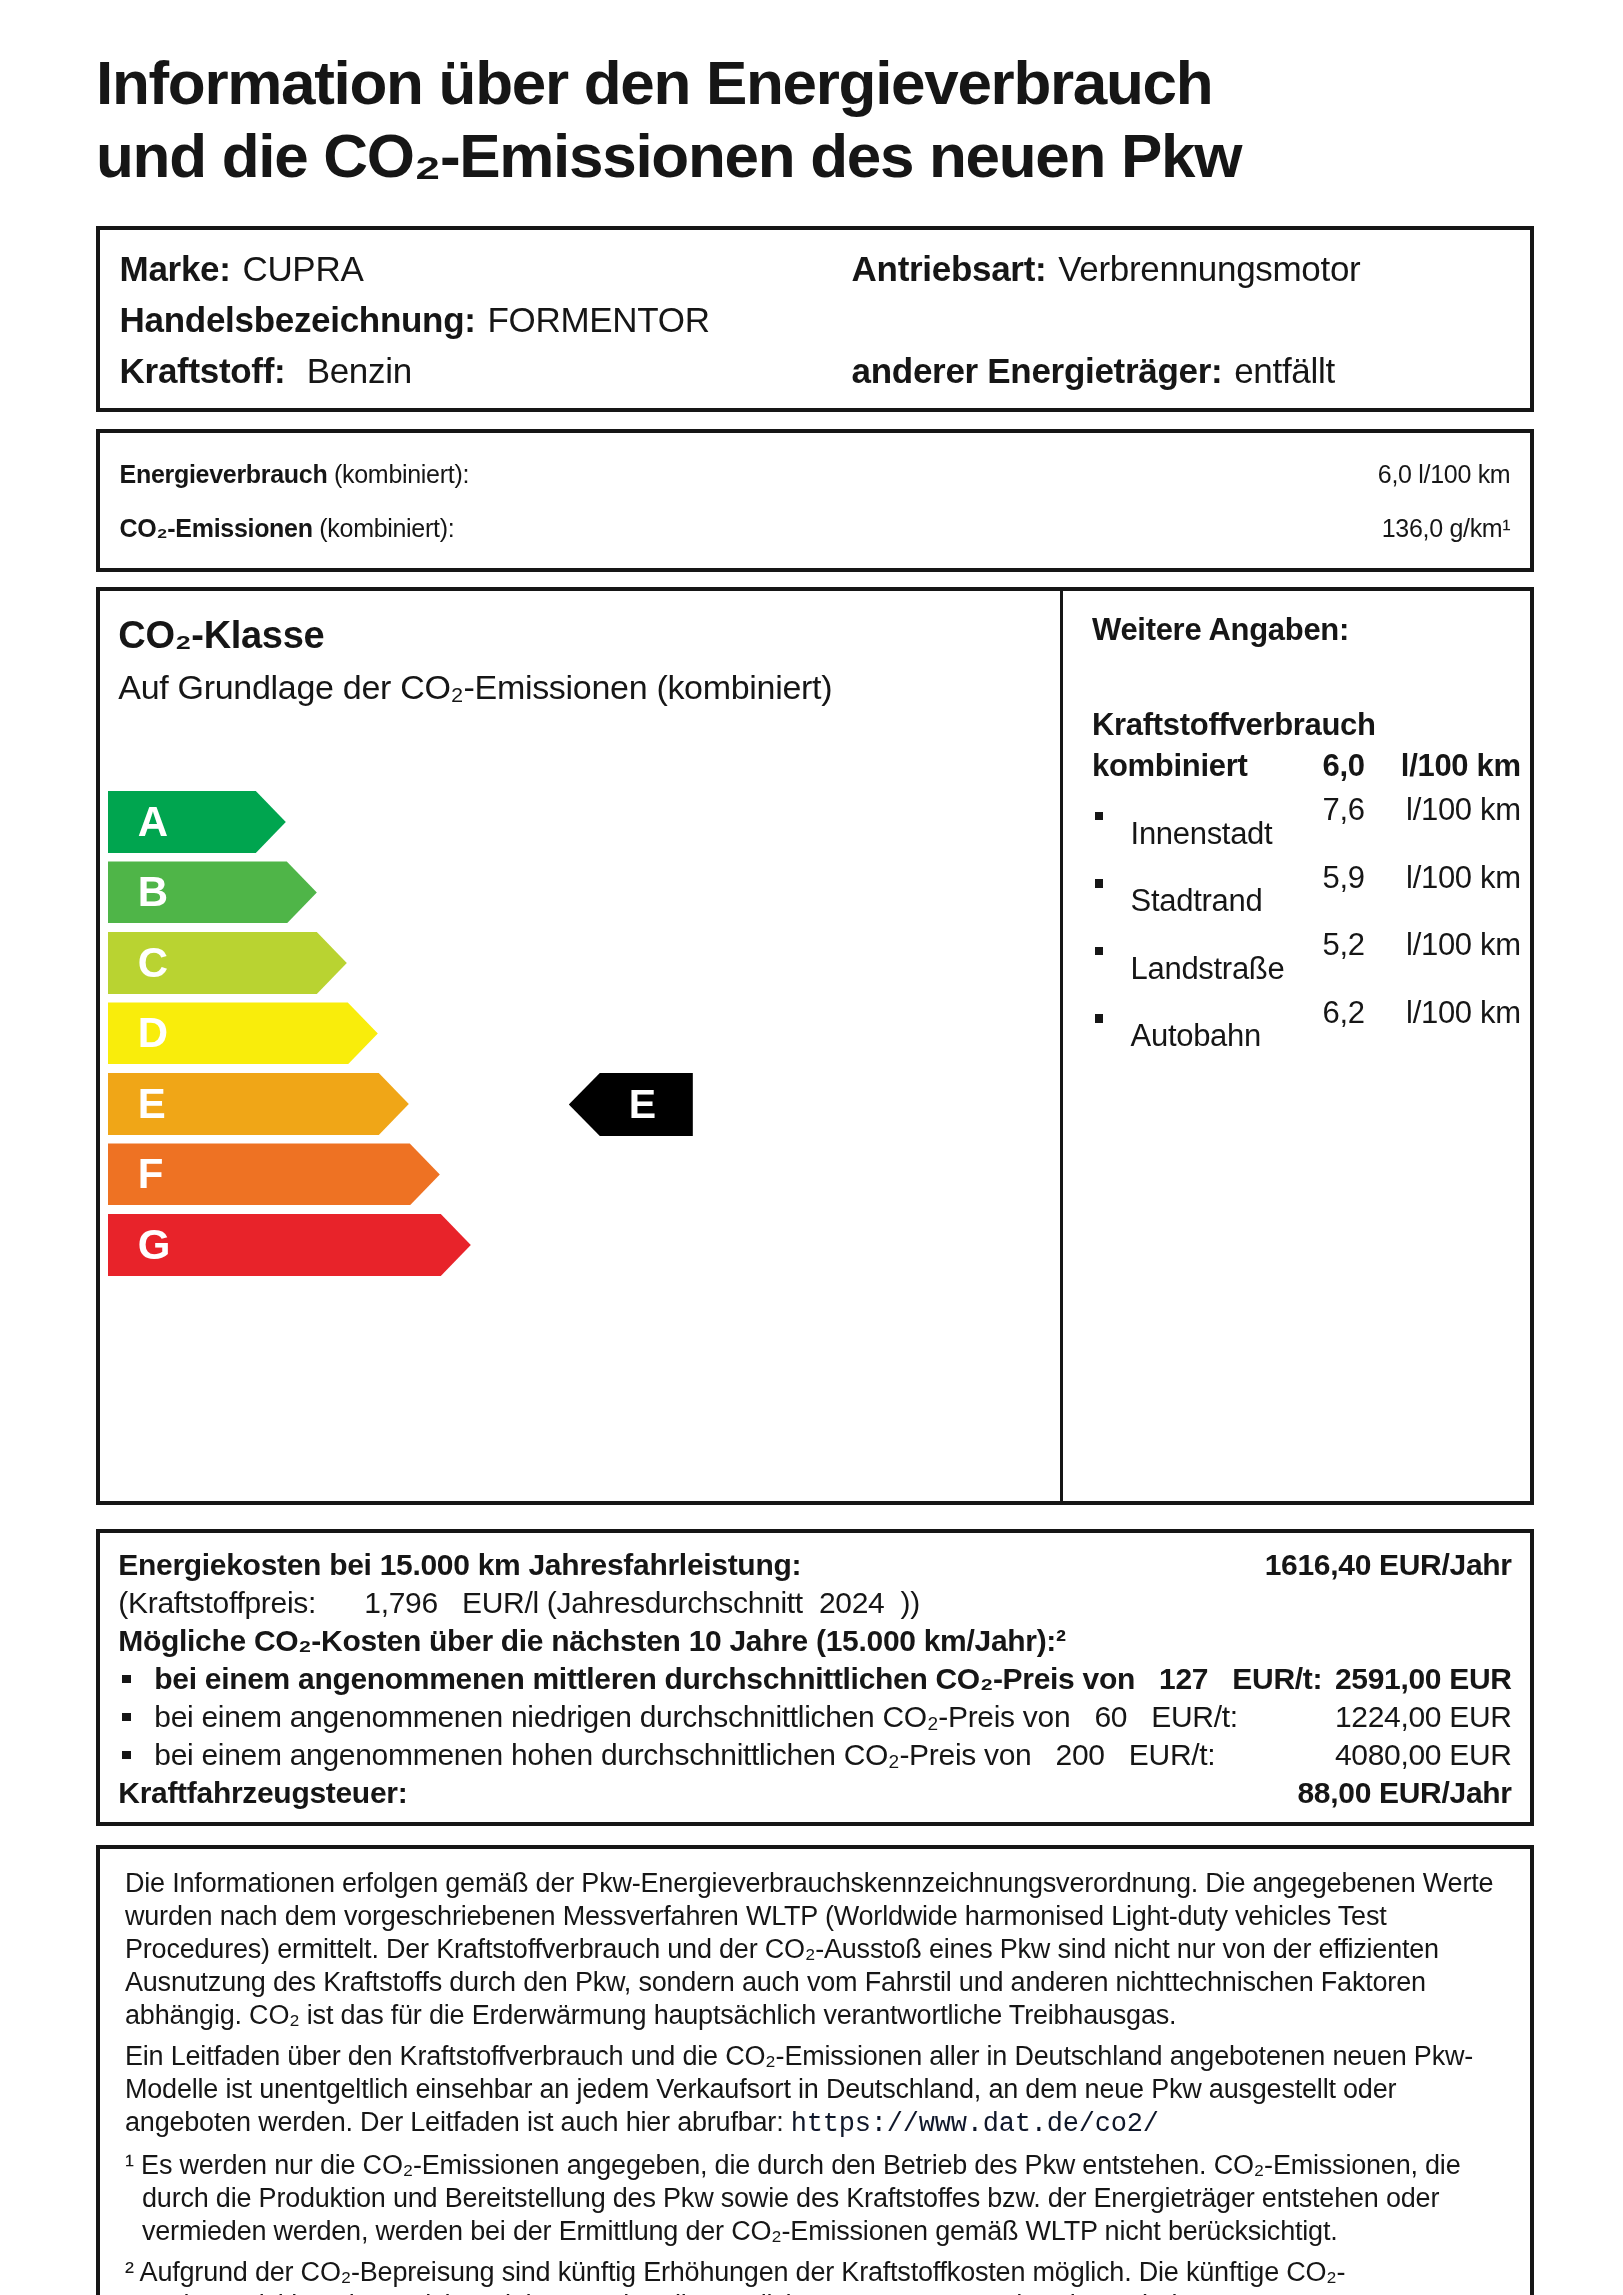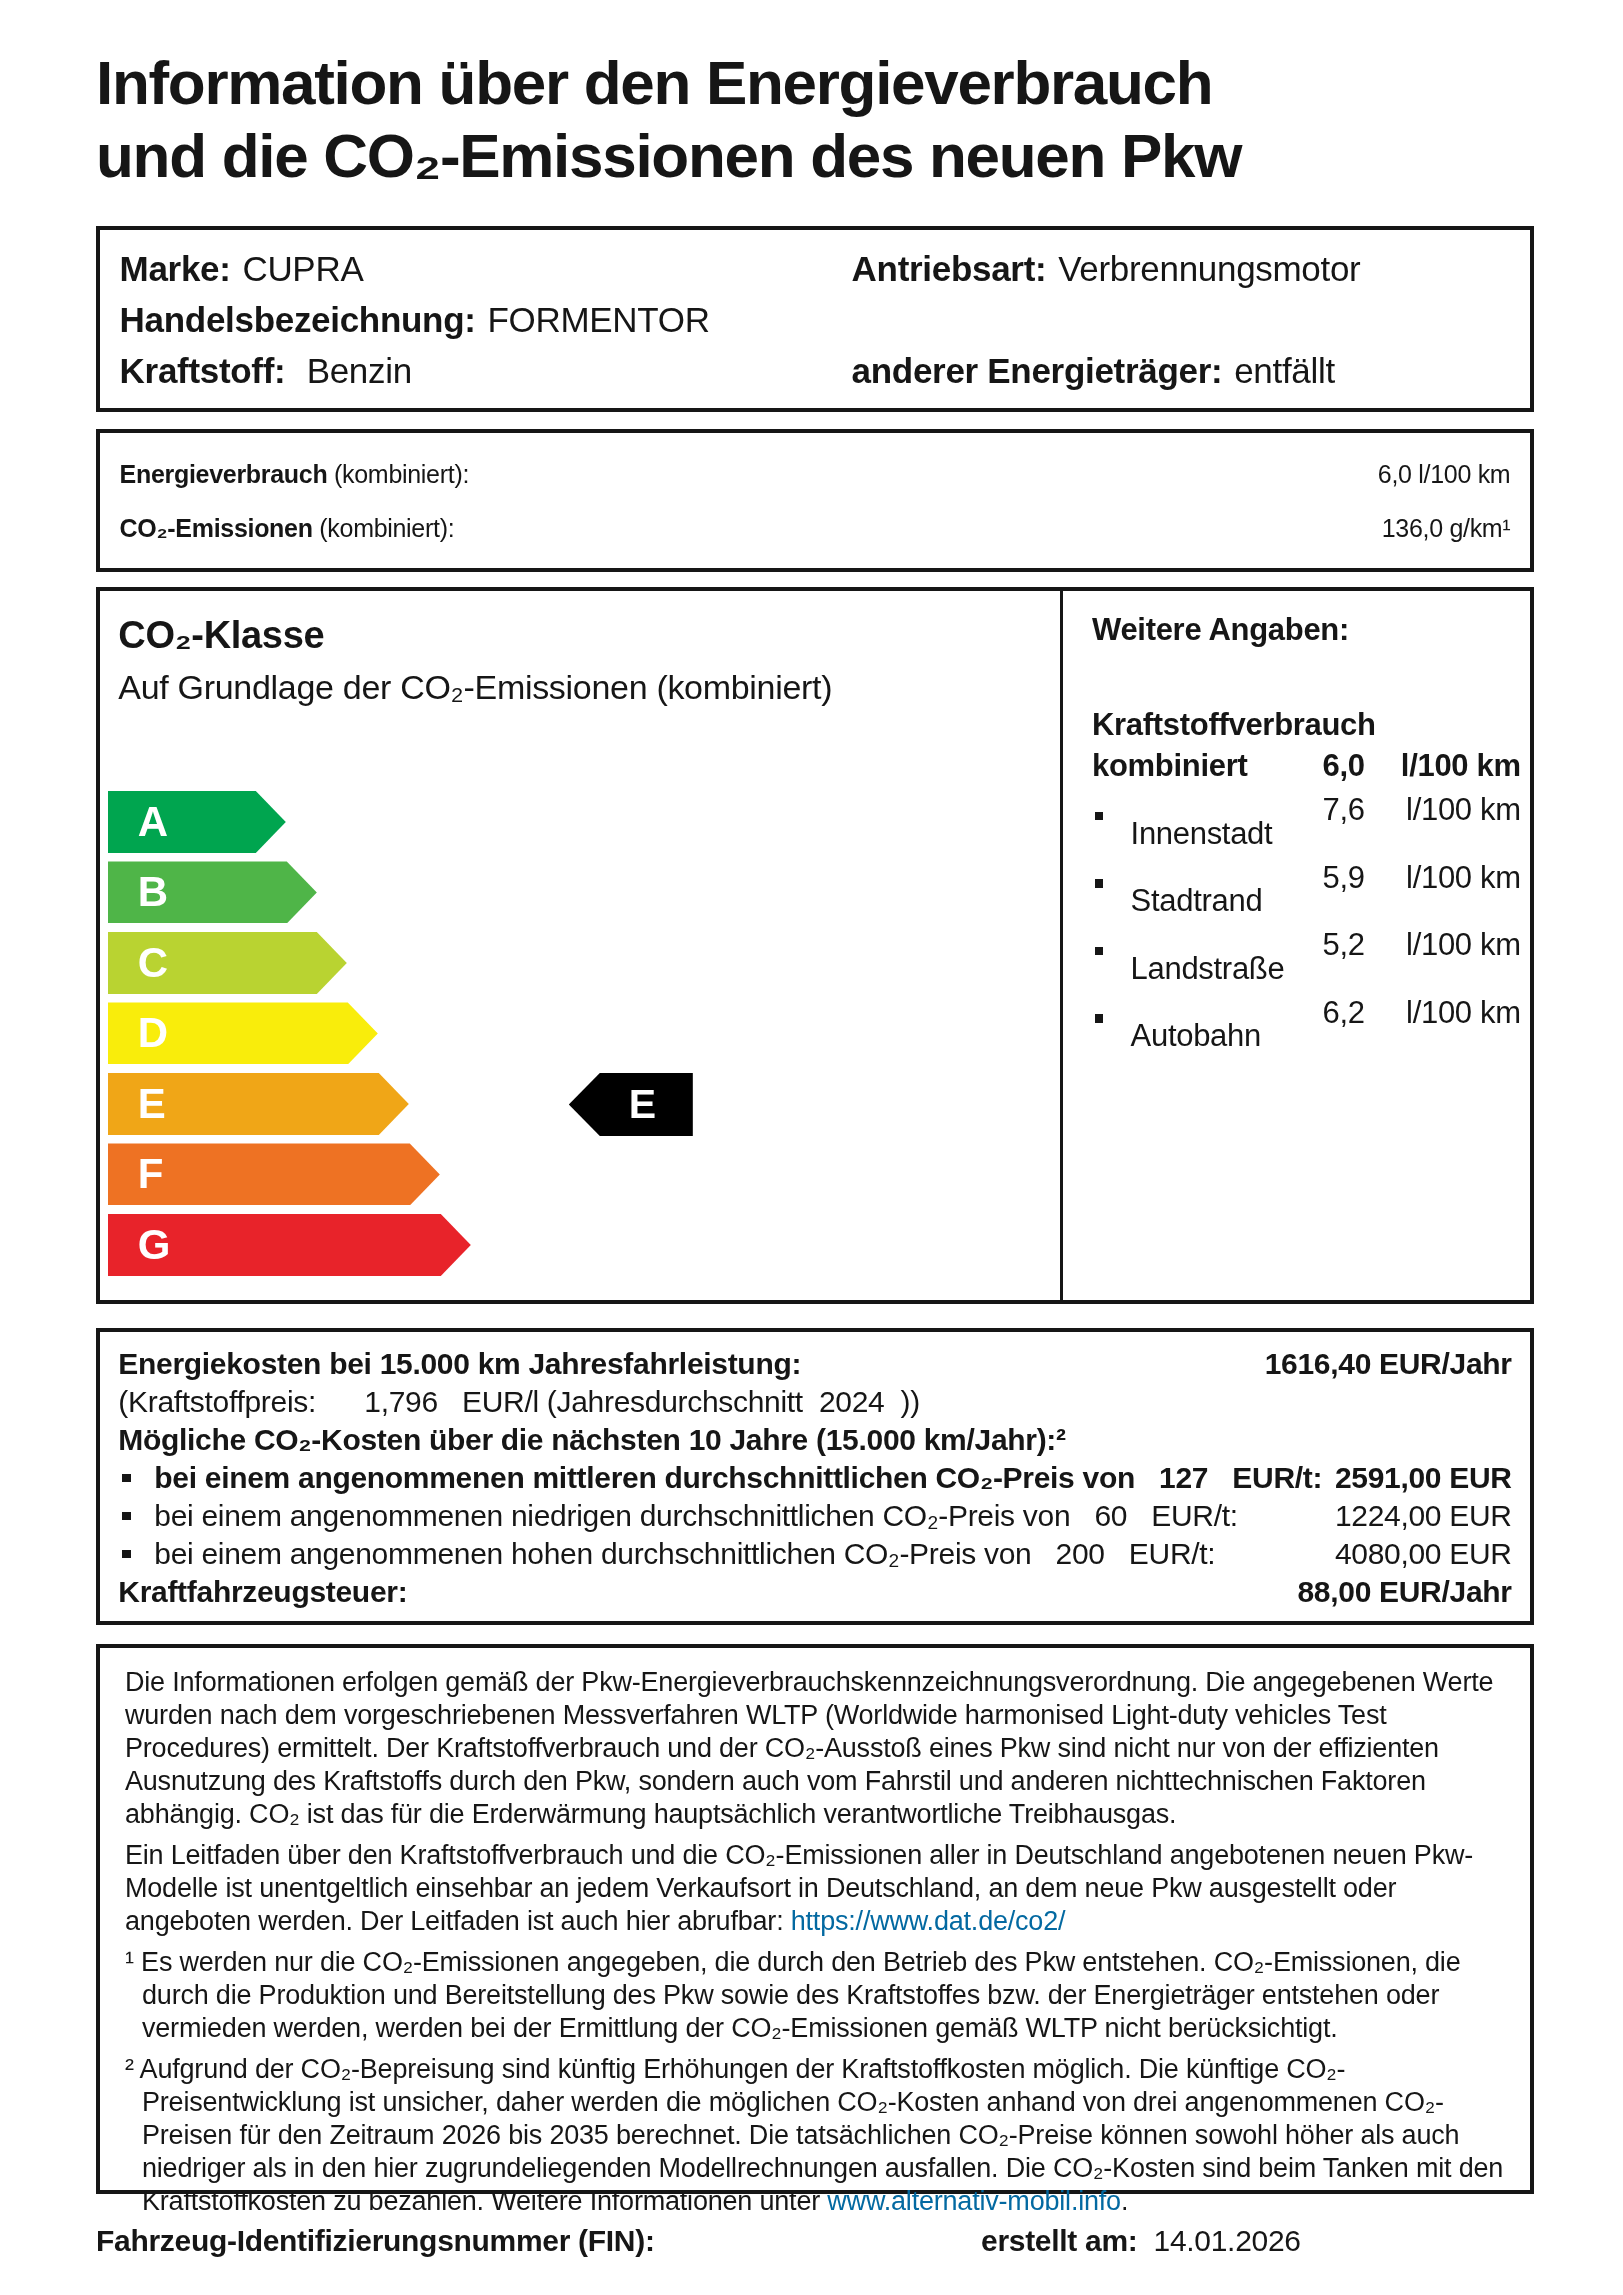--- a/index.html
+++ b/index.html
@@ -28,21 +28,21 @@
     display:grid;grid-template-columns:732px 1fr;
     font-size:35px;line-height:51px;
   }
   .kv .val{margin-left:11.8px;}
 
   
   .box2{margin-top:16.4px;padding:14.4px 19.6px 13px 19.6px;font-size:25px;line-height:54px;}
   .row-flex{display:flex;justify-content:space-between;align-items:baseline;}
 
   
-  .box3{margin-top:15px;height:717px;display:flex;}
+  .box3{margin-top:15px;height:918px;display:flex;}
   .pane-left{width:963px;flex:none;border-right:3.3px solid #161616;padding:23.6px 0 0 18.3px;box-sizing:border-box;}
   .co2-heading{font-size:38px;font-weight:700;margin:0 0 10.5px 0;}
   .co2-subheading{font-size:34px;margin:0;}
   .scale{position:relative;margin-top:84px;margin-left:-10.5px;}
   .arrow-row{height:62px;margin-bottom:8.5px;}
   .class-arrow{
     height:62px;display:flex;align-items:center;
     clip-path:polygon(0 0,calc(100% - 30px) 0,100% 50%,calc(100% - 30px) 100%,0 100%);
   }
   .class-letter{color:#fff;font-size:42px;font-weight:600;padding-left:30px;letter-spacing:0;}
@@ -67,21 +67,21 @@
   .box4{margin-top:24px;padding:13px 18.3px 10.5px 18.3px;font-size:30px;line-height:38px;}
   .cost-row{display:flex;justify-content:space-between;align-items:baseline;}
   .cost-label{white-space:pre-wrap;}
   .cost-value{white-space:nowrap;margin-left:8px;}
   .sq{display:inline-block;width:8.5px;height:8.5px;background:#161616;margin:0 23.6px 3.9px 3.9px;vertical-align:middle;}
 
   
   .box5{margin-top:18.3px;height:550px;padding:10.5px 17px;font-size:27px;line-height:33px;letter-spacing:-0.2px;}
   .box5 p{margin:8px;}
   .footnote{padding-left:17px;text-indent:-17px;}
-  .legal-link{color:#0369a1;text-decoration:none;}
+  .legal-link{color:#0f172a;text-decoration:none;font-family:Liberation Mono, monospace;}
 
   
   .footer{display:grid;grid-template-columns:885px auto;margin-top:30px;font-size:30px;}
 </style>
 </head>
 <body>
 
 <div class="page">
 
   <h1 class="title">

